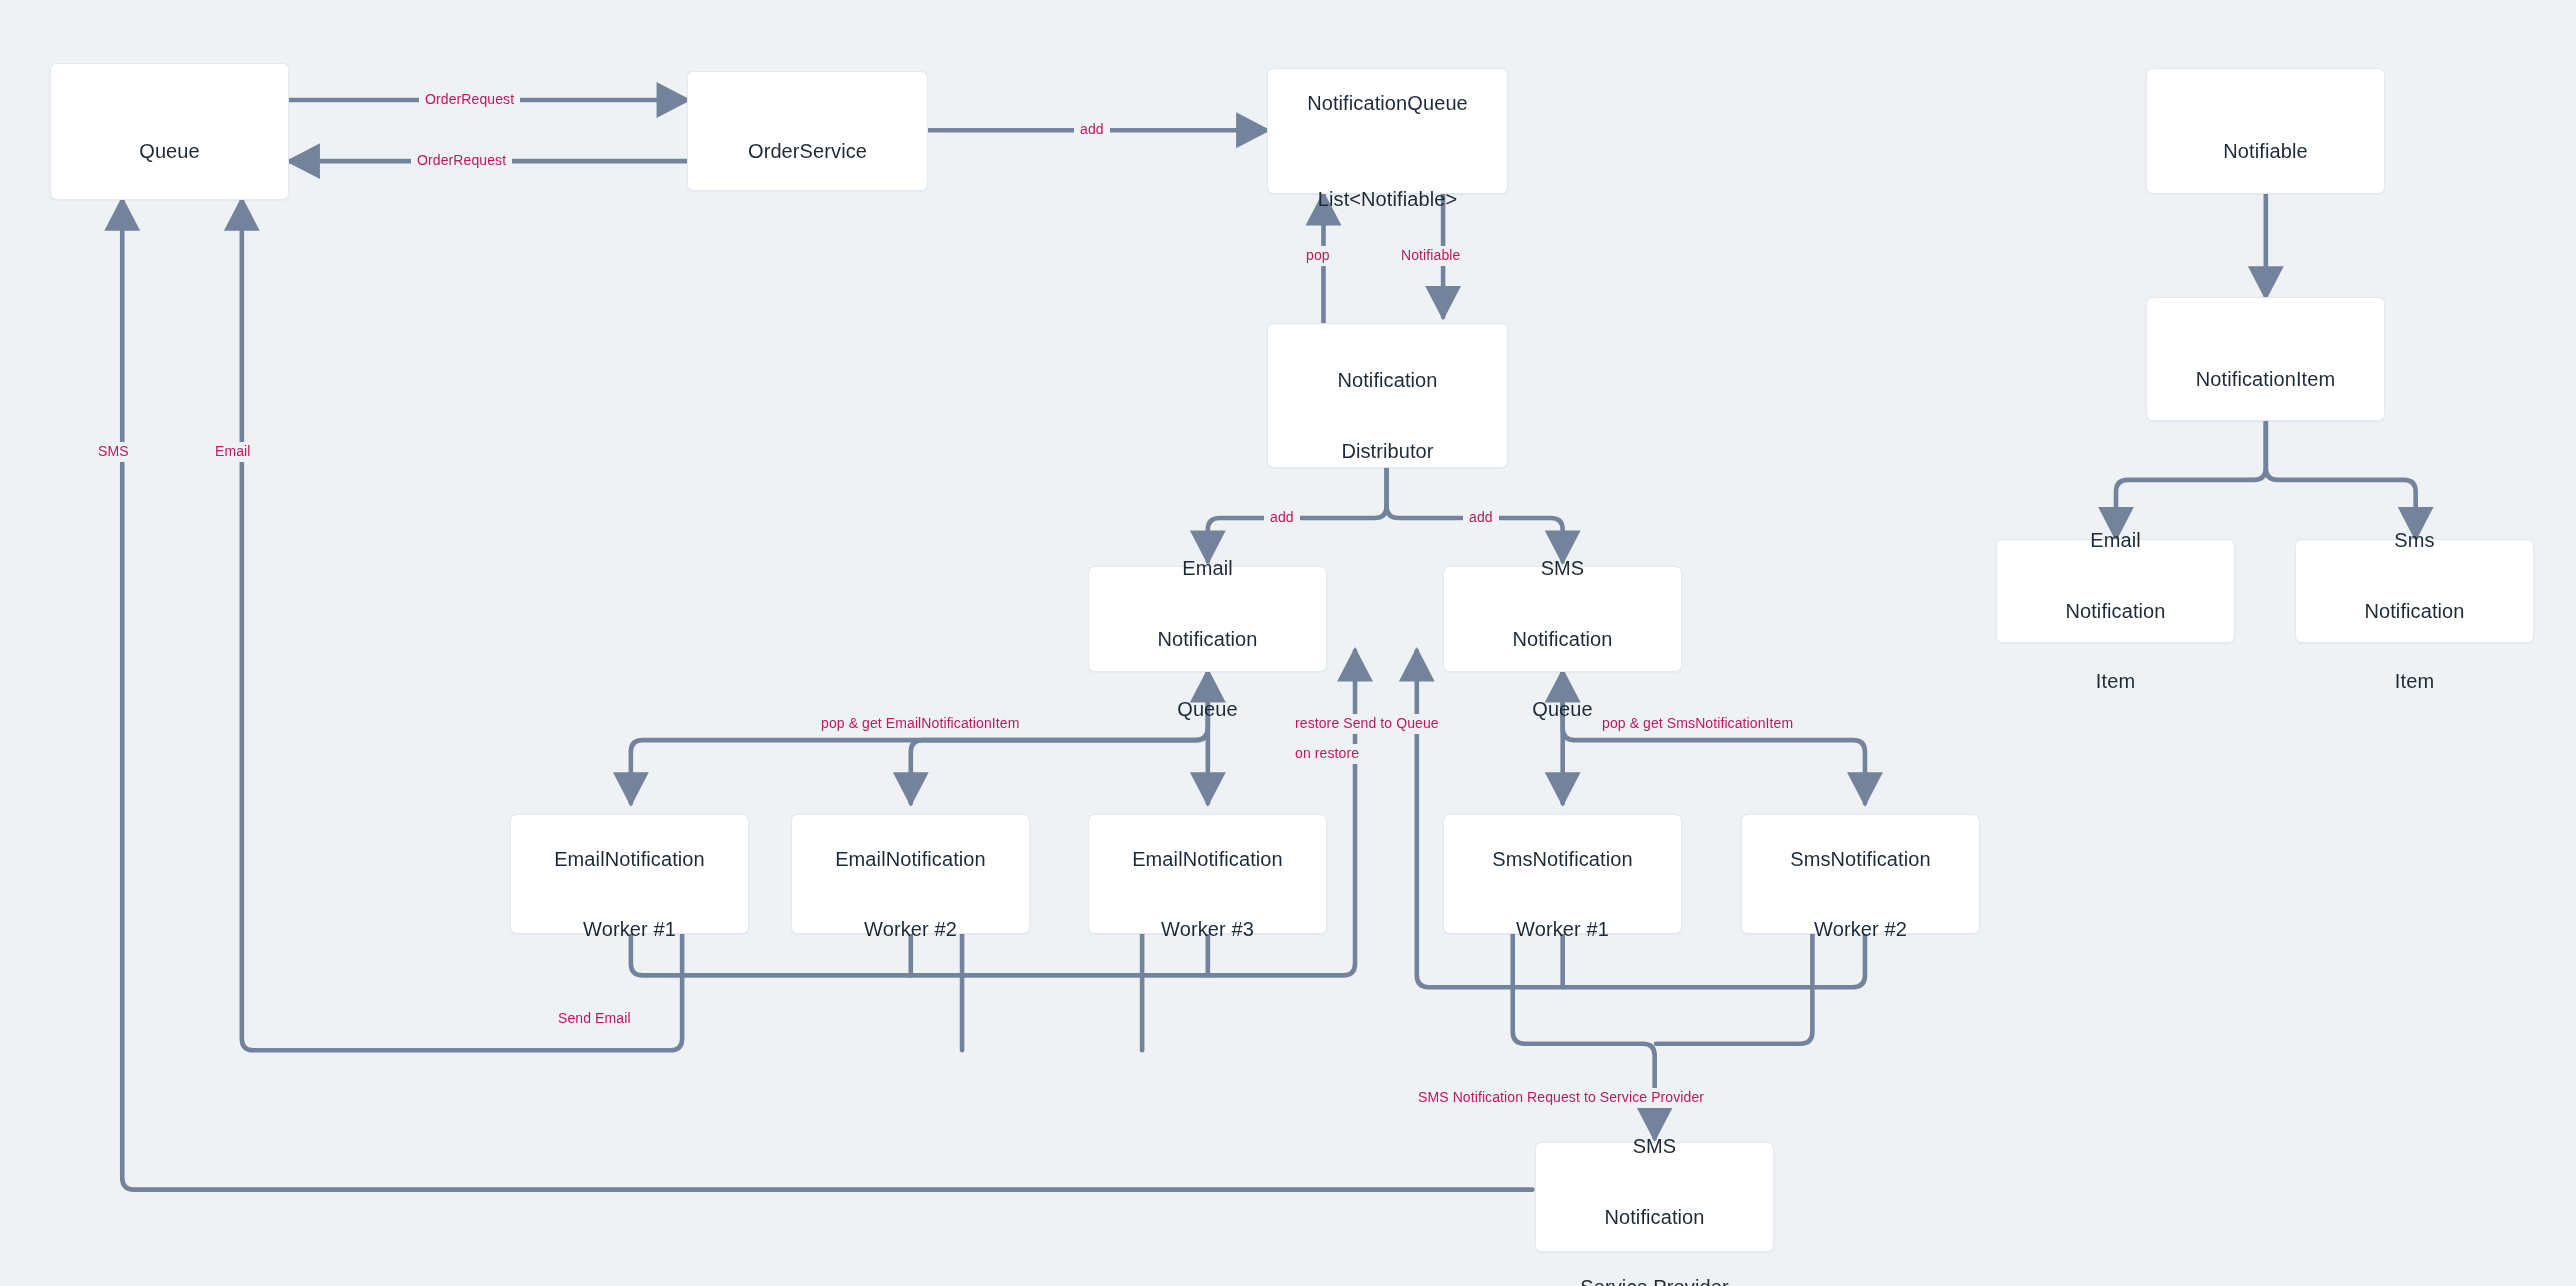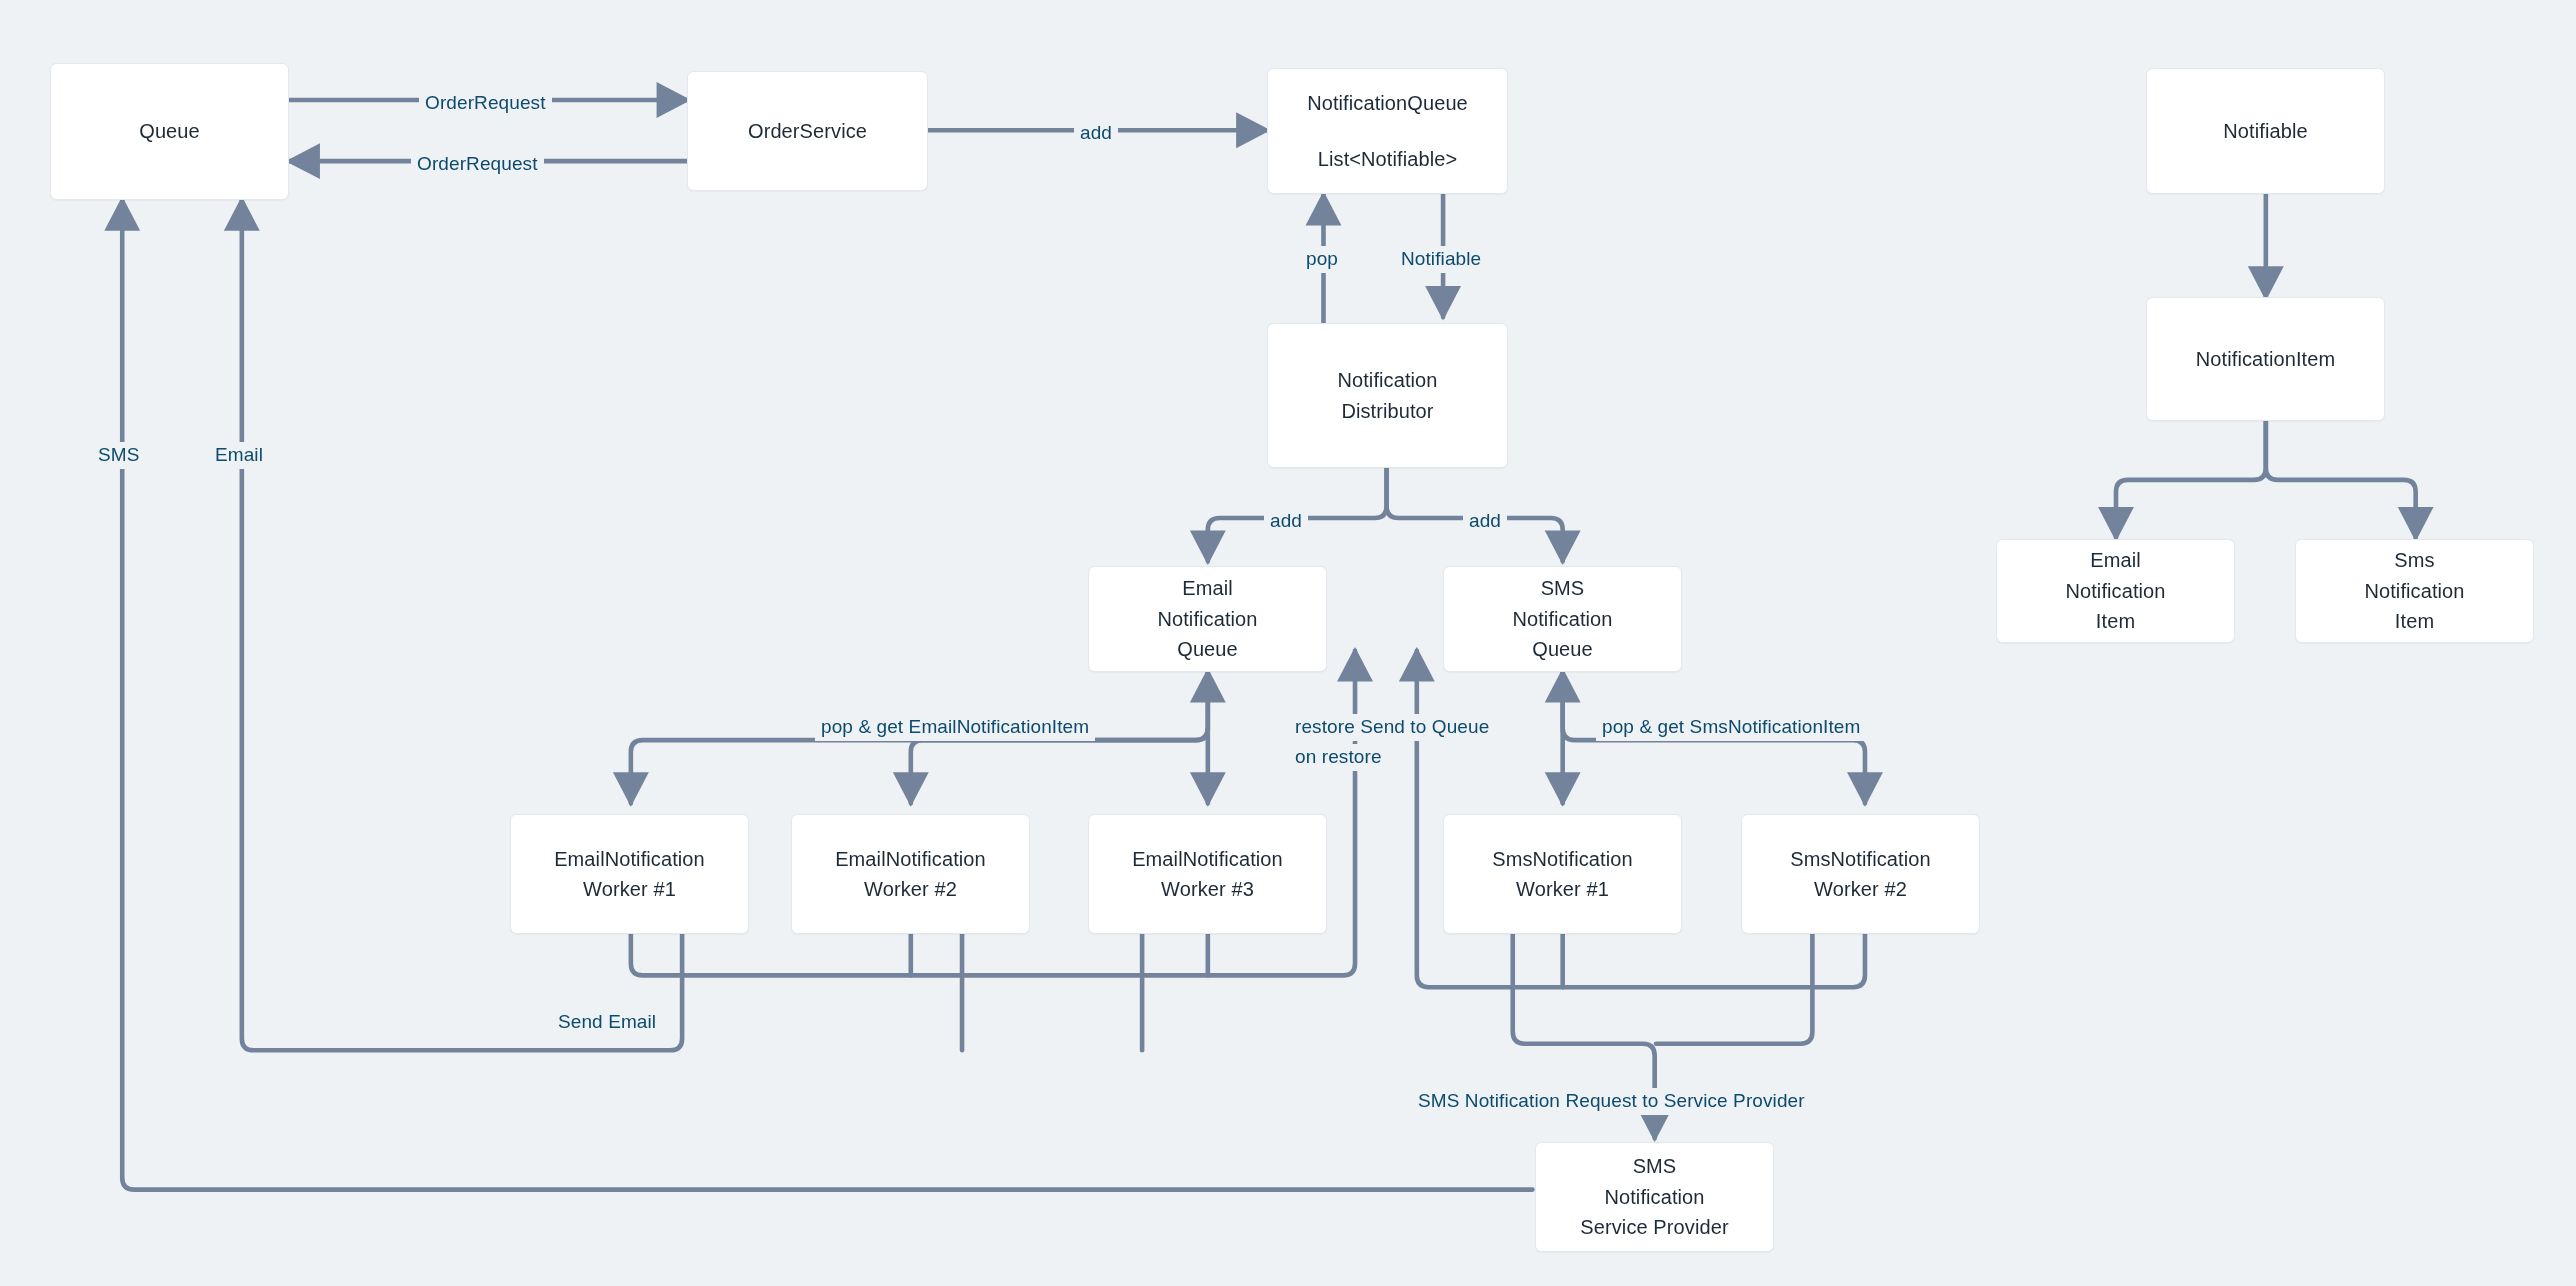--- a/index.html
+++ b/index.html
@@ -23,26 +23,26 @@
     align-items:center;
     justify-content:center;
     color:#1d2a37;
     font-size:20px;
     line-height:1.52;
     text-align:center;
     box-shadow:0 0.7px 1.3px rgba(30,45,70,.045);
     letter-spacing:0.1px;
     z-index:3;
   }
-  .node .ln{display:block;white-space:nowrap;}
+  .node .ln{display:block;white-space:nowrap;margin-top:40px;}
   .node.gap .ln:first-child{margin-bottom:25px;}
   .elabel{
     position:absolute;
-    color:#0c4a6e;
-    font-size:19px;
+    color:#be185d;
+    font-size:14px;
     line-height:1.42;
     white-space:nowrap;
     background:#eff2f5;
     padding:0 6px;
     z-index:4;
     letter-spacing:0.1px;
   }
 </style>
 </head>
 <body>

